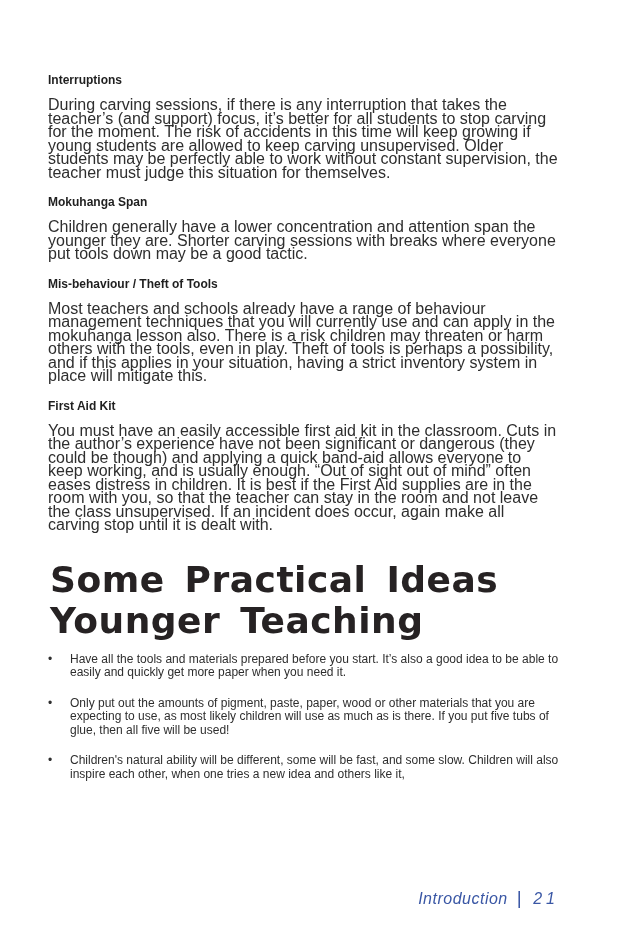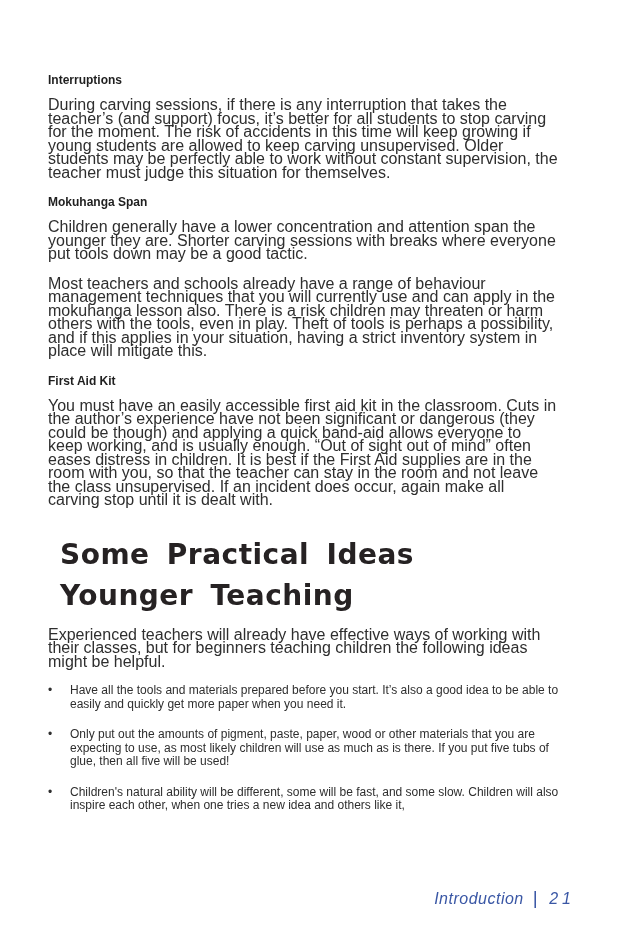--- a/index.html
+++ b/index.html
@@ -27,23 +27,23 @@
     font-weight: 700;
     color: #1f1f1f;
     margin: 0 0 11px 0;
   }
   .body-text {
     font-size: 16px;
     line-height: 13.5px;
     margin: 0 0 16px 0;
   }
   .chapter-title {
-    margin: 27px 0 12px 12px;
+    margin: 27px 0 12px 2px;
     font-family: "DejaVu Sans", sans-serif;
-    font-size: 28px;
+    font-size: 36px;
     line-height: 41px;
     font-weight: 700;
     letter-spacing: 0.5px;
     word-spacing: 7px;
     color: #262223;
   }
   .chapter-title .title-line {
     display: block;
   }
   .bullet-list {
@@ -57,21 +57,21 @@
     font-size: 12px;
     line-height: 13.5px;
   }
   .bullet-marker {
     flex: none;
     width: 22px;
   }
   .footer {
     position: absolute;
     top: 887px;
-    right: 59px;
+    right: 75px;
     display: flex;
     align-items: baseline;
     color: #3a57a5;
     font-style: italic;
     font-size: 16px;
     letter-spacing: 0.5px;
   }
   .footer .separator {
     font-size: 19px;
     font-weight: 300;
@@ -87,31 +87,31 @@
 
 <div class="page">
   <div class="content">
 
     <h3 class="section-heading">Interruptions</h3>
     <p class="body-text">During carving sessions, if there is any interruption that takes the teacher’s (and support) focus, it’s better for all students to stop carving for the moment. The risk of accidents in this time will keep growing if young students are allowed to keep carving unsupervised. Older students may be perfectly able to work without constant supervision, the teacher must judge this situation for themselves.</p>
 
     <h3 class="section-heading">Mokuhanga Span</h3>
     <p class="body-text">Children generally have a lower concentration and attention span the younger they are. Shorter carving sessions with breaks where everyone put tools down may be a good tactic.</p>
 
+    <h3 class="section-heading">Mis-behaviour / Theft of Tools</h3>
     <p class="body-text">Most teachers and schools already have a range of behaviour management techniques that you will currently use and can apply in the mokuhanga lesson also. There is a risk children may threaten or harm others with the tools, even in play. Theft of tools is perhaps a possibility, and if this applies in your situation, having a strict inventory system in place will mitigate this.</p>
 
     <h3 class="section-heading">First Aid Kit</h3>
     <p class="body-text">You must have an easily accessible first aid kit in the classroom. Cuts in the author’s experience have not been significant or dangerous (they could be though) and applying a quick band-aid allows everyone to keep working, and is usually enough. “Out of sight out of mind” often eases distress in children. It is best if the First Aid supplies are in the room with you, so that the teacher can stay in the room and not leave the class unsupervised. If an incident does occur, again make all carving stop until it is dealt with.</p>
 
     <h1 class="chapter-title">
       <span class="title-line">Some Practical Ideas</span>
       <span class="title-line">Younger Teaching</span>
     </h1>
 
-    <p class="body-text">Experienced teachers will already have effective ways of working with their classes, but for beginners teaching children the following ideas might be helpful.</p>
 
     <ul class="bullet-list">
       <li class="bullet-item">
         <span class="bullet-marker">•</span>
         <span>Have all the tools and materials prepared before you start. It’s also a good idea to be able to easily and quickly get more paper when you need it.</span>
       </li>
       <li class="bullet-item">
         <span class="bullet-marker">•</span>
         <span>Only put out the amounts of pigment, paste, paper, wood or other materials that you are expecting to use, as most likely children will use as much as is there. If you put five tubs of glue, then all five will be used!</span>
       </li>

